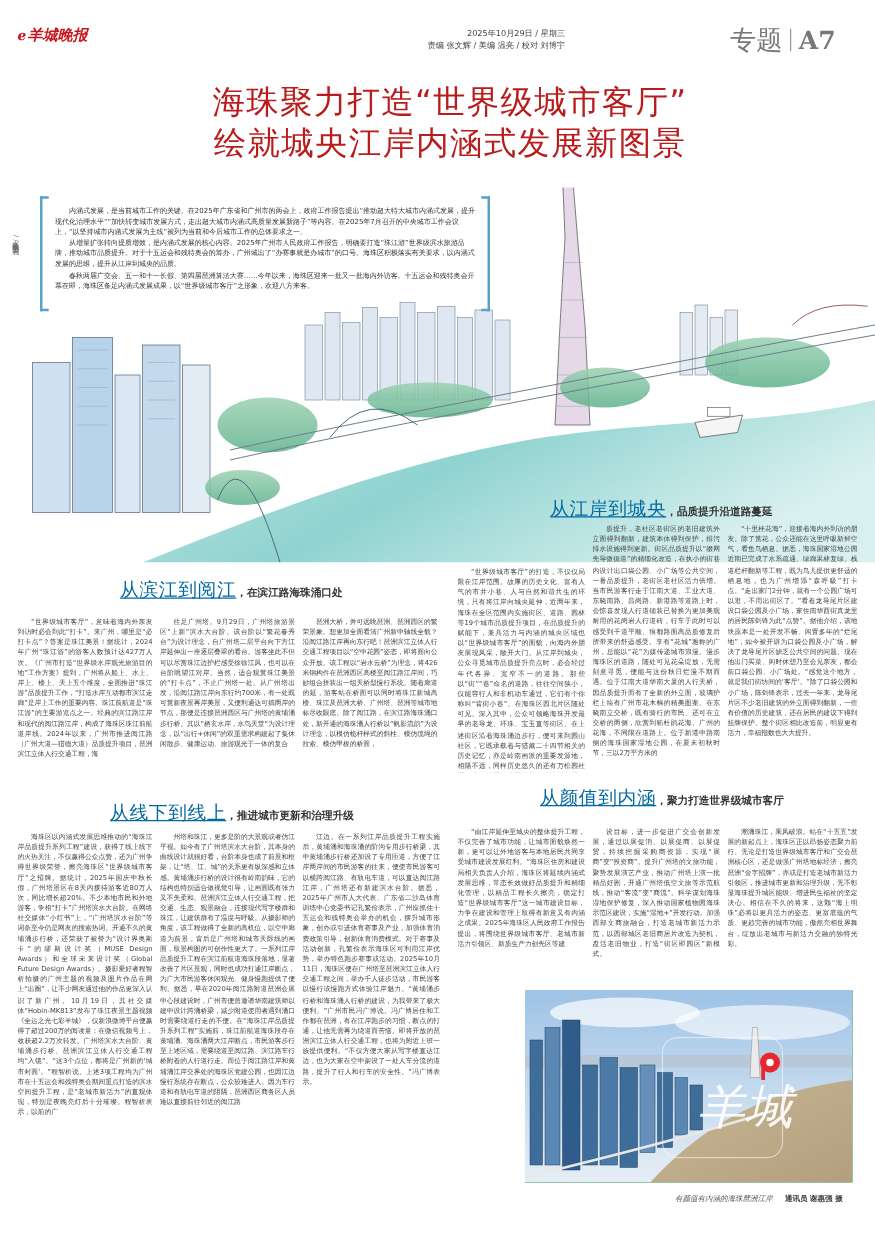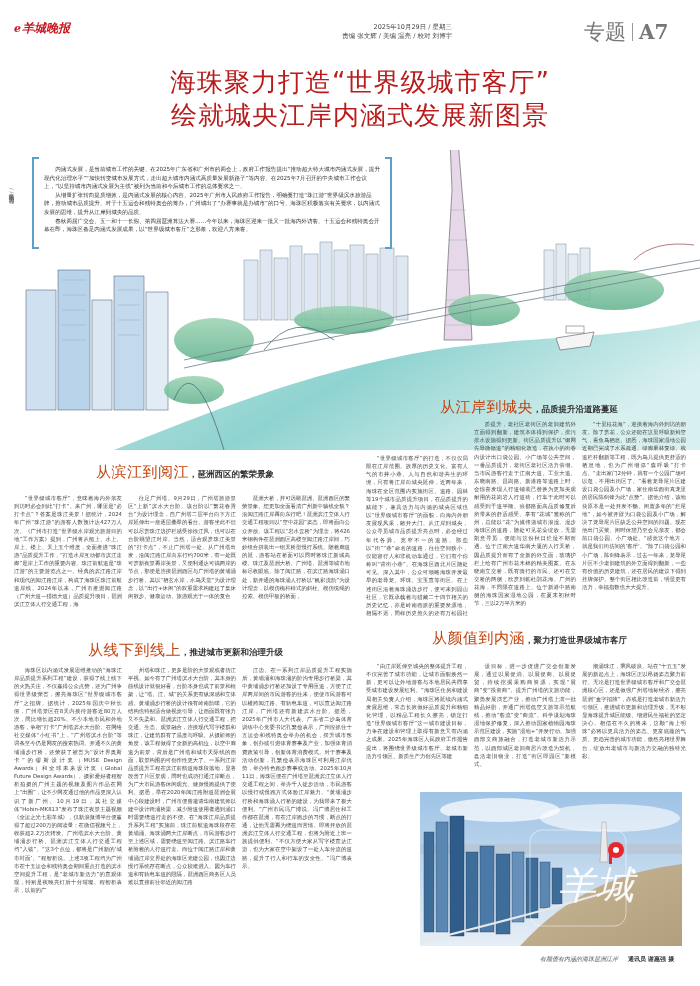--- a/index.html
+++ b/index.html
@@ -19,21 +19,21 @@
   .lead-box { position: absolute; left: 32px; top: 157px; width: 360px; height: 92px; }
   .lead-box .bl { position: absolute; left: 0; top: 0; width: 7px; height: 92px; border: 2px solid #5aa1c9; border-right: none; }
   .lead-box .br { position: absolute; right: 0; top: 0; width: 7px; height: 92px; border: 2px solid #5aa1c9; border-left: none; }
   .lead-text { position: absolute; left: 12px; top: 8px; width: 338px; font-size: 5.6px; line-height: 8.6px; color: #333; }
   .lead-text p { text-indent: 2em; }
   .byline-vert { position: absolute; left: 7px; top: 188px; width: 8px; font-size: 5.5px; line-height: 7px; color: #666; writing-mode: vertical-rl; }
 
   .illustration { position: absolute; left: 14px; top: 150px; width: 686px; height: 300px; }
 
   .subhead { position: absolute; white-space: nowrap; }
-  .subhead .big { font-size: 15px; color: #c2410c; letter-spacing: 0.5px; }
+  .subhead .big { font-size: 15px; color: #0369a1; letter-spacing: 0.5px; text-decoration: underline; }
   .subhead .small { font-size: 8.5px; color: #333; font-weight: bold; }
 
   .col { position: absolute; font-size: 5.4px; line-height: 8.15px; color: #444; text-align: justify; overflow: hidden; }
   .col p { text-indent: 2em; }
 
   .photo { position: absolute; left: 420px; top: 792px; width: 262px; height: 154px; overflow: hidden; background: #15803d; }
   .caption { position: absolute; left: 540px; top: 955px; font-size: 6px; color: #444; white-space: nowrap; }
   .caption .c1 { font-family: "DejaVu Serif", serif; font-style: italic; color: #555; margin-right: 10px; }
   .caption .c2 { font-weight: bold; color: #333; }
 </style>
@@ -137,21 +137,21 @@
   <div class="br"></div>
   <div class="lead-text">
     <p>内涵式发展，是当前城市工作的关键。在2025年广东省和广州市的两会上，政府工作报告提出“推动超大特大城市内涵式发展，提升现代化治理水平”“加快转变城市发展方式，走出超大城市内涵式高质量发展新路子”等内容。在2025年7月召开的中央城市工作会议上，“以坚持城市内涵式发展为主线”被列为当前和今后城市工作的总体要求之一。</p>
     <p>从增量扩张转向提质增效，是内涵式发展的核心内容。2025年广州市人民政府工作报告，明确要打造“珠江游”世界级滨水旅游品牌，推动城市品质提升。对于十五运会和残特奥会的筹办，广州城出了“办赛事就是办城市”的口号。海珠区积极落实有关要求，以内涵式发展的思维，提升从江岸到城央的品质。</p>
     <p>春秋两届广交会、五一和十一长假、第四届琶洲算法大赛……今年以来，海珠区迎来一批又一批海内外访客。十五运会和残特奥会开幕在即，海珠区备足内涵式发展成果，以“世界级城市客厅”之形象，欢迎八方来客。</p>
   </div>
 </div>
 <div class="byline-vert">文/吴瑜敏 图/冯睿</div>
 
 <div class="subhead" style="left:96px; top:462px;">
-  <span class="big">从滨江到阅江</span><span class="small">，</span><span class="small">琶洲西区的繁荣景象</span>
+  <span class="big">从滨江到阅江</span><span class="small">，</span><span class="small">在滨江路海珠涌口处</span>
 </div>
 <div class="col" style="left:14px; top:494px; width:108px; height:125px;">
     <p>“世界级城市客厅”，意味着海内外亲友到访时必会到此“打卡”。来广州，哪里是“必打卡点”？答案是珠江美景！据统计，2024年广州“珠江游”的游客人数预计达427万人次。《广州市打造“世界级水岸观光旅游目的地”工作方案》提到，广州将从船上、水上、岸上、楼上、天上五个维度，全面推进“珠江游”品质提升工作，“打造水岸互动都市滨江走廊”是岸上工作的重要内容。珠江前航道是“珠江游”的主要游览点之一。经典的滨江路江岸和现代的阅江路江岸，构成了海珠区珠江前航道岸线。2024年以来，广州市推进阅江路（广州大道—猎德大道）品质提升项目，琶洲滨江立体人行交通工程，海</p>
   </div>
 <div class="col" style="left:128px; top:494px; width:108px; height:125px;">
     <p>往足广州塔。9月29日，广州塔旅游景区“上新”滨水大台阶。该台阶以“繁花春秀台”为设计理念，自广州塔二层平台向下方江岸延伸出一座逐层叠翠的看台。游客坐此不但可以尽赏珠江边护栏感受徐徐江风，也可以在台阶眺望江对岸。当然，适合观赏珠江美景的“打卡点”，不止广州塔一处。从广州塔出发，沿阅江路江岸向东行约700米，有一处既可赏新夜景再岸美景，又便利通达可搞两岸的节点，那便是连接琶洲西区与广州塔的黄埔涌步行桥。其以“栖玄水岸，水鸟天堂”为设计理念，以“出行+休闲”的双重需求构建起了集休闲散步、健康运动、旅游观光于一体的复合</p>
   </div>
 <div class="col" style="left:242px; top:494px; width:108px; height:125px;">
     <p>琶洲大桥，并可远眺琶洲、琶洲西区的繁荣景象。想更加全面看清广州新中轴线全貌？沿阅江路江岸再向东行吧！琶洲滨江立体人行交通工程项目以“空中花园”姿态，即将面向公众开放。该工程以“岩水云桥”为理念，将426米钢构件在琶洲西区高楼至阅江路江岸间，巧妙组合拼装出一组天桥型慢行系统。随着廊道的延，游客站在桥面可以同时将珠江新城高楼、珠江及琶洲大桥、广州塔、琶洲等城市地标尽收眼底。除了阅江路，在滨江路海珠涌口处，新开通的海珠涌人行桥以“帆影流韵”为设计理念，以模仿桅杆样式的斜柱、模仿缆绳的拉索、模仿甲板的桥面，</p>
   </div>

